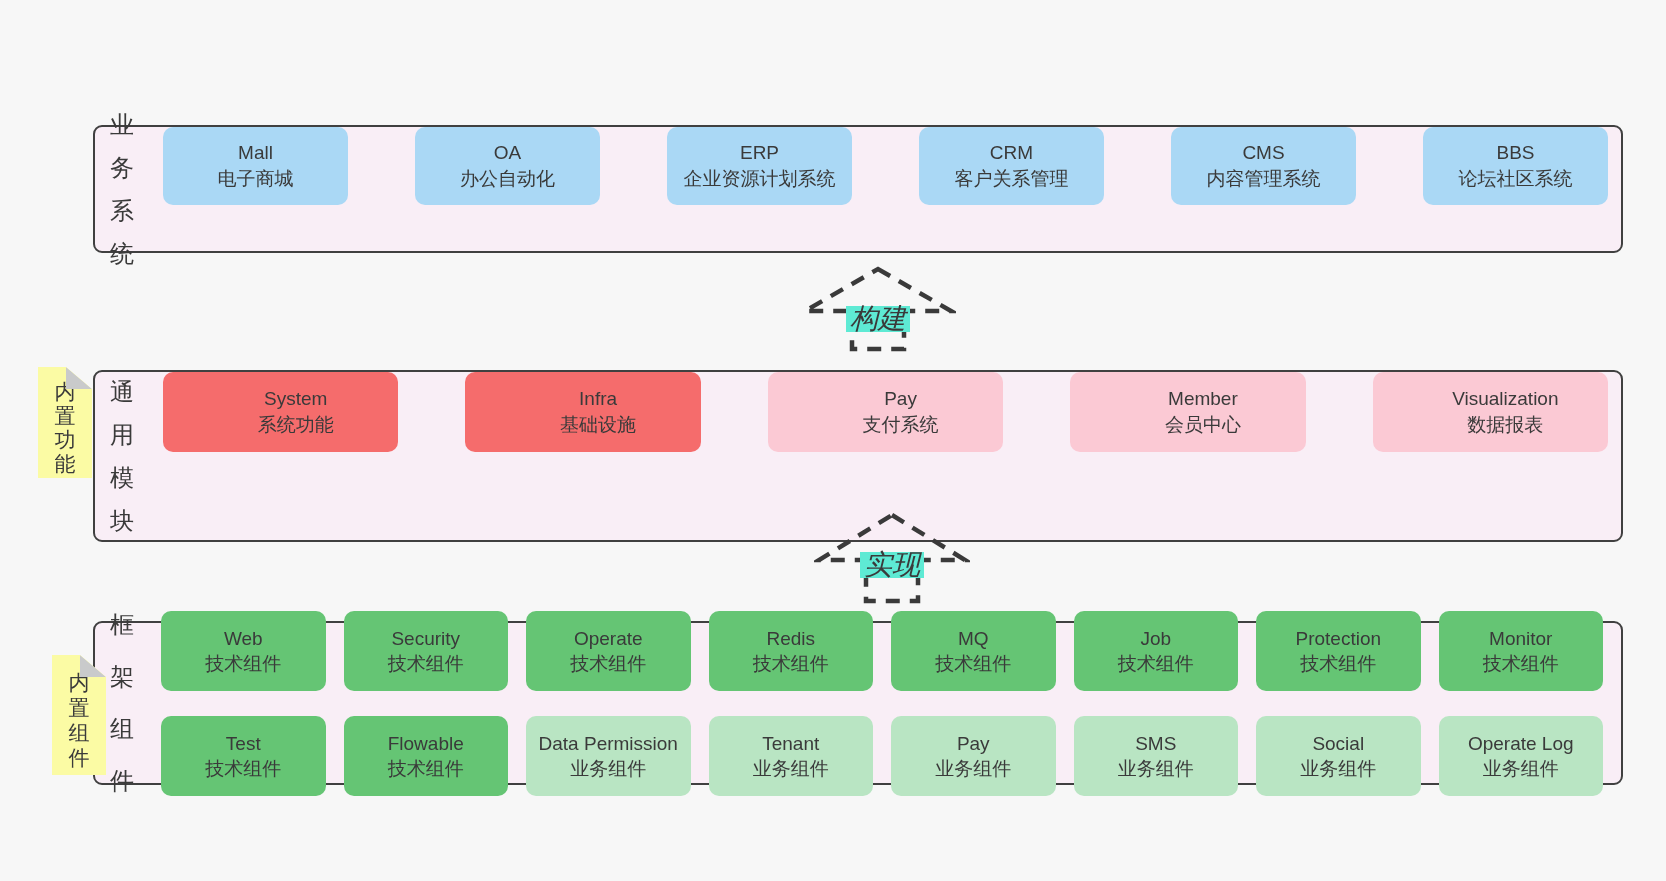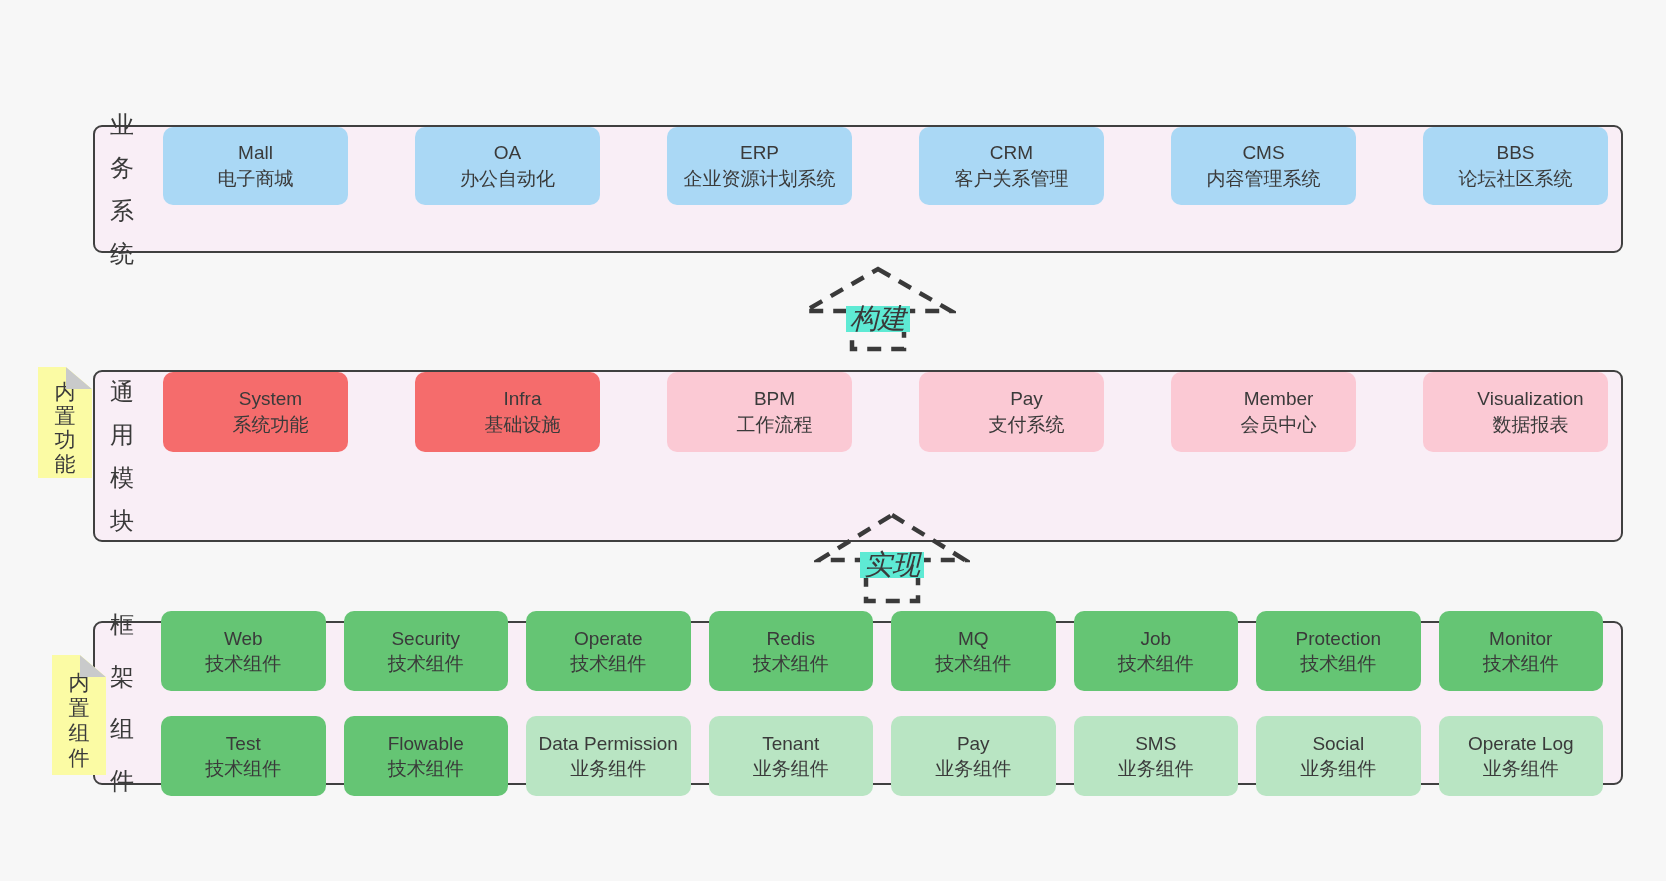--- a/index.html
+++ b/index.html
@@ -99,24 +99,20 @@
     <div class="band-boxes">
       <div class="box v-red">
         <span>System</span>
         <span>系统功能</span>
       </div>
       <div class="box v-red">
         <span>Infra</span>
         <span>基础设施</span>
       </div>
       <div class="box v-pink">
-        <span>BPM</span>
-        <span>工作流程</span>
-      </div>
-      <div class="box v-pink">
         <span>Pay</span>
         <span>支付系统</span>
       </div>
       <div class="box v-pink">
         <span>Member</span>
         <span>会员中心</span>
       </div>
       <div class="box v-pink">
         <span>Visualization</span>
         <span>数据报表</span>

